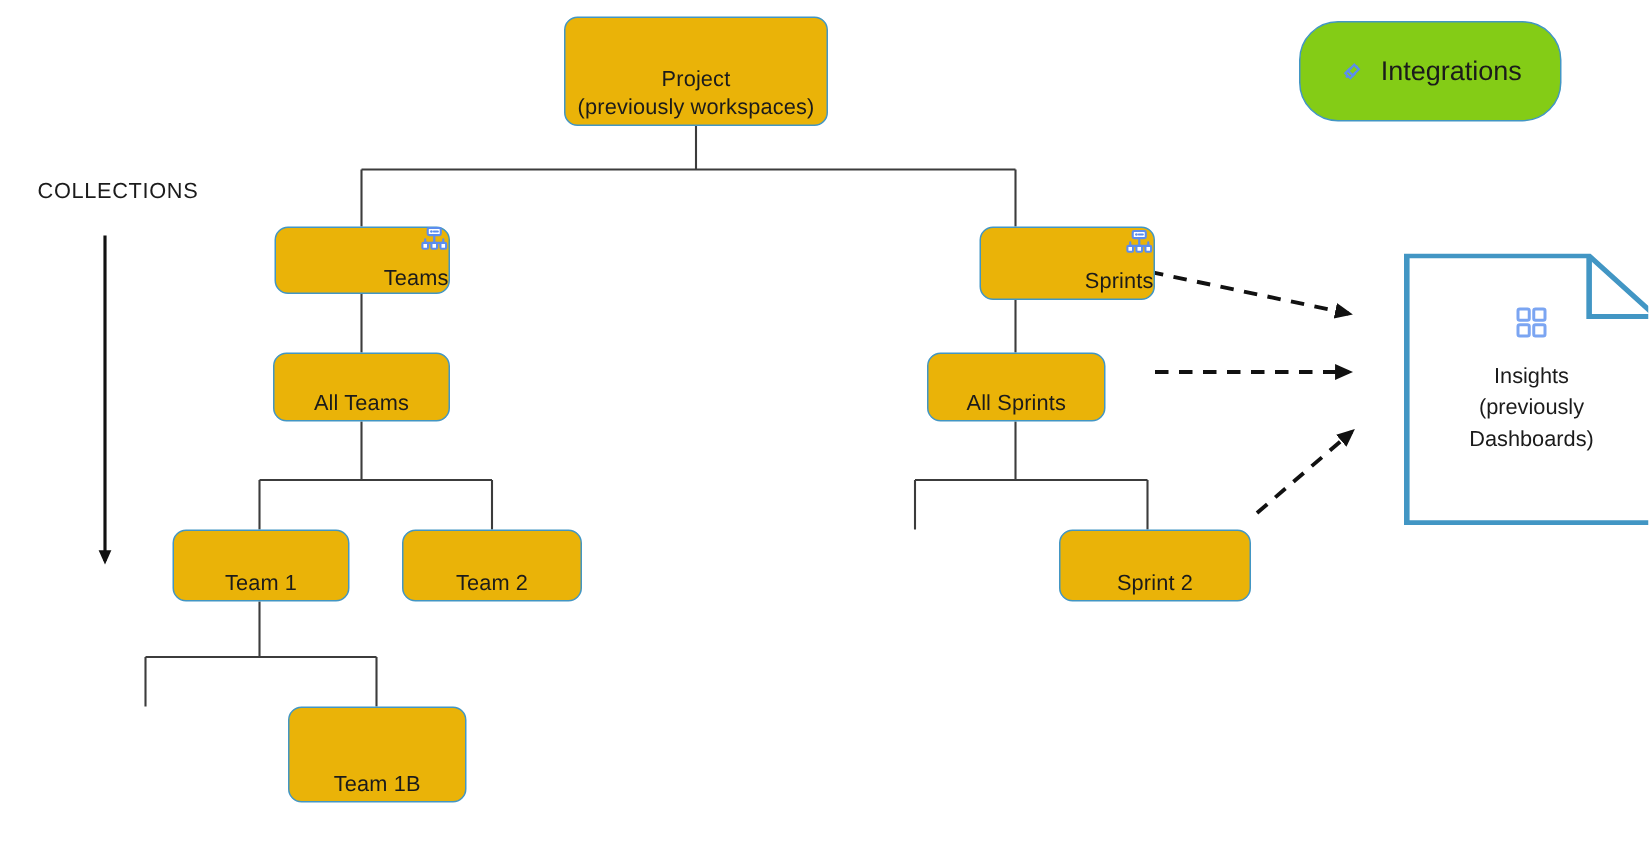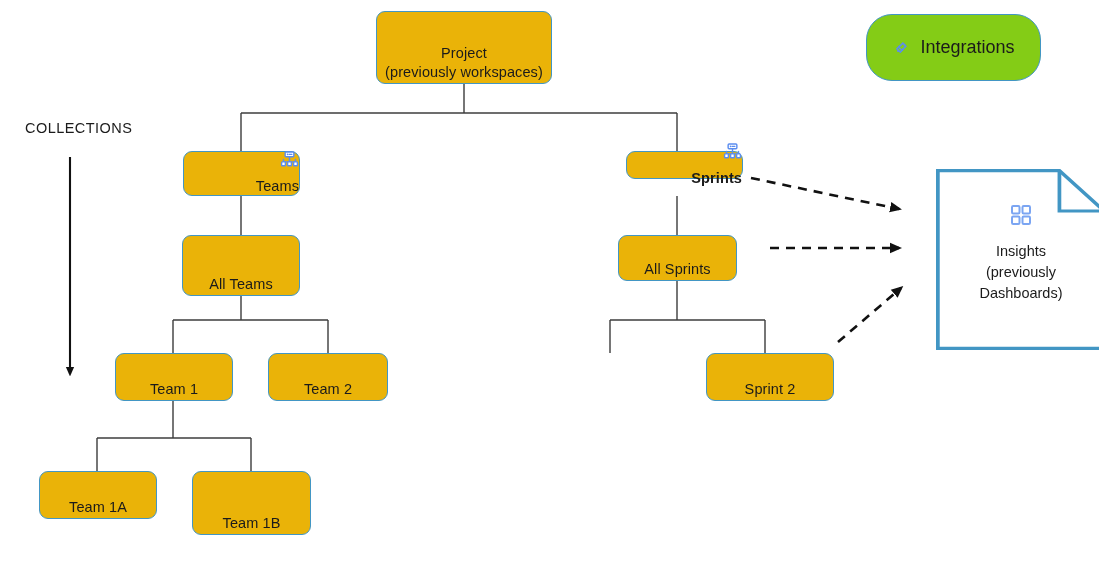--- a/index.html
+++ b/index.html
@@ -189,39 +189,36 @@
         <path d="M4.4 15 H19.6" stroke-linecap="round"></path>
         <path d="M4.4 12 V15 M12 12 V15 M19.6 12 V15" stroke-linecap="round"></path>
         <rect x="2" y="15" width="4.8" height="5" rx="1" fill="#ffffff"></rect>
         <rect x="9.6" y="15" width="4.8" height="5" rx="1" fill="#ffffff"></rect>
         <rect x="17.2" y="15" width="4.8" height="5" rx="1" fill="#ffffff"></rect>
       </svg>
     </span>
     <span>Teams</span>
   </div>
 
-  <div class="node" style="left:182px; top:235px; width:118px; height:61px;">
+  <div class="node" style="left:182px; top:235px; width:118px; height:46px;">
     <span class="label">All Teams</span>
   </div>
 
   <div class="node" style="left:115px; top:353px; width:118px; height:48px;">
     <span class="label">Team 1</span>
   </div>
   <div class="node" style="left:268px; top:353px; width:120px; height:48px;">
     <span class="label">Team 2</span>
   </div>
 
-  <div class="node" style="left:39px; top:471px; width:118px; height:48px;">
-    <span class="label">Team 1A</span>
-  </div>
   <div class="node" style="left:192px; top:471px; width:119px; height:64px;">
     <span class="label">Team 1B</span>
   </div>
 
-  <div class="node with-icon" style="left:626px; top:151px; width:117px; height:28px;font-weight:bold;">
+  <div class="node with-icon" style="left:653px; top:151px; width:117px; height:49px;">
     <span class="icon">
       <svg width="19" height="19" viewBox="0 0 24 24" fill="none" stroke="#5b8def" stroke-width="1.8">
         <rect x="6.5" y="2.5" width="11" height="6" rx="1.2" fill="#ffffff"></rect>
         <circle cx="9.6" cy="5.5" r="1.1" fill="#5b8def" stroke="none"></circle>
         <path d="M11.6 5.5 H15" stroke-linecap="round"></path>
         <path d="M12 8.5 V12" stroke-linecap="round"></path>
         <path d="M4.4 15 H19.6" stroke-linecap="round"></path>
         <path d="M4.4 12 V15 M12 12 V15 M19.6 12 V15" stroke-linecap="round"></path>
         <rect x="2" y="15" width="4.8" height="5" rx="1" fill="#ffffff"></rect>
         <rect x="9.6" y="15" width="4.8" height="5" rx="1" fill="#ffffff"></rect>

